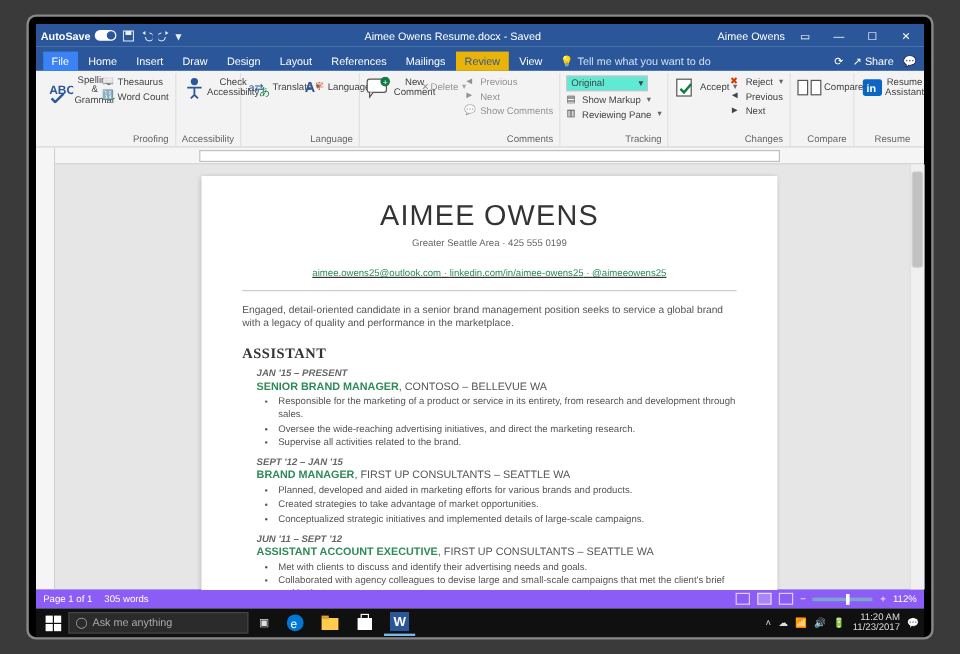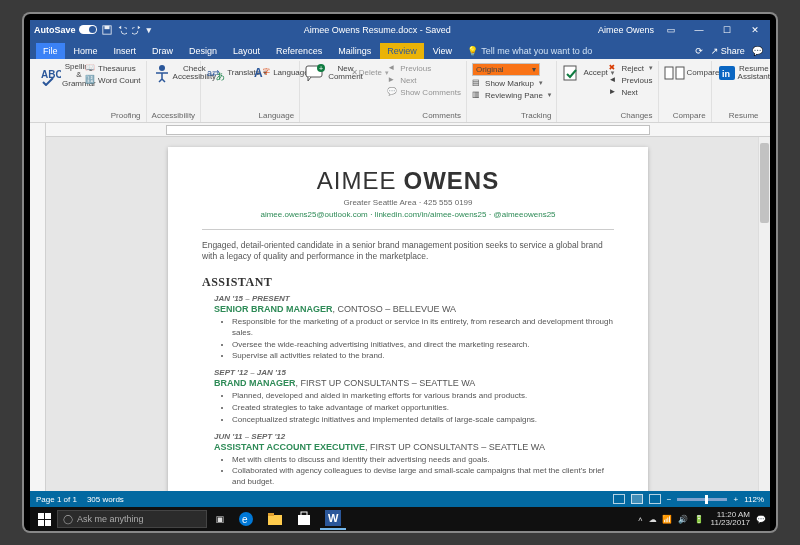--- a/index.html
+++ b/index.html
@@ -27,48 +27,48 @@
 .ribbon { background:#f3f3f3; border-bottom:1px solid #d4d4d4; height:64px; display:flex; padding:2px 4px 0 4px; }
 .group { border-right:1px solid #e0e0e0; padding:2px 5px; display:flex; flex-direction:column; justify-content:space-between; }
 .group .controls { display:flex; gap:4px; align-items:flex-start; flex:1;}
 .group .label { text-align:right; font-size:8px; color:#666; padding-top:1px;}
 .bigbtn { display:flex; flex-direction:row; align-items:center; width:42px; font-size:8px; color:#444; text-align:center; gap:1px; line-height:1.05; }
 .bigbtn .ic { width:22px; height:20px; display:flex; align-items:center; justify-content:center; }
 .smallrow { display:flex; flex-direction:column; gap:2px; font-size:8px; }
 .smallitem { display:flex; align-items:center; gap:3px; }
 .mini-ic { width:10px; height:10px; display:inline-block; }
 .dropdown-arrow::after { content:"▾"; font-size:7px; margin-left:2px; color:#666;}
-.select-box { border:1px solid #c4c4c4; background:#f97316; font-size:8px; padding:0 3px; height:13px; display:flex; align-items:center; justify-content:space-between; width:68px;}
+.select-box { border:1px solid #c4c4c4; background:#5eead4; font-size:8px; padding:0 3px; height:13px; display:flex; align-items:center; justify-content:space-between; width:68px;}
 
 .docarea { flex:1; display:flex; background:#e6e6e6; position:relative; overflow:hidden;}
 .vruler { width:16px; background:#f5f5f5; border-right:1px solid #d0d0d0;}
 .hruler-wrap { flex:1; display:flex; flex-direction:column;}
 .hruler { height:14px; background:#f5f5f5; border-bottom:1px solid #d0d0d0; position:relative;}
 .hruler .active-region{ position:absolute; top:2px; height:10px; left:120px; right:120px; background:#fff; border:1px solid #c0c0c0;}
 .canvas { flex:1; overflow:auto; display:flex; justify-content:center; padding:10px 0 0 0;}
 .page { width:480px; min-height:560px; background:#fff; box-shadow:0 1px 4px rgba(0,0,0,.25); padding:20px 34px; font-family: Georgia, 'Times New Roman', serif; color:#333;}
 .page h1 { font-family: Georgia, serif; font-weight:400; font-size:24px; text-align:center; letter-spacing:1px;}
-.page h1 .bold { font-weight:700;}
+.page h1 .bold { font-weight:400;}
 .page .subline { text-align:center; font-size:8px; color:#666; margin-top:3px; font-family:"Segoe UI",Arial,sans-serif;}
-.page .links { text-align:center; font-size:8px; margin-top:3px; font-family:"Segoe UI",Arial,sans-serif;}
+.page .links { text-align:center; font-size:8px; margin-top:16px; font-family:"Segoe UI",Arial,sans-serif;text-decoration:underline;}
 .page .links span { color:#2e8b57;}
 .page hr { border:none; border-top:1px solid #ccc; margin:10px 0;}
 .page .summary { font-size:8.5px; color:#555; line-height:1.35; font-family:"Segoe UI",Arial,sans-serif;}
 .page h2 { font-size:12px; font-weight:700; margin:12px 0 4px 0; letter-spacing:.5px; font-family:Georgia,serif;}
 .job { margin:4px 0 6px 12px; font-family:"Segoe UI",Arial,sans-serif; }
 .job .dates { font-size:8px; color:#666; font-weight:600;font-style:italic;}
 .job .title { font-size:9px; margin-top:1px;}
 .job .title .role { color:#2e8b57; font-weight:700;}
 .job .title .co { color:#555;}
 .job ul { margin:3px 0 0 18px; font-size:8px; color:#555; line-height:1.35;}
 .job ul li { margin-bottom:1px;}
 .scrollbar-v { position:absolute; right:0; top:14px; bottom:0; width:12px; background:#f0f0f0; border-left:1px solid #ddd;}
 .scrollbar-v .thumb { position:absolute; left:1px; right:1px; top:6px; height:80px; background:#c2c2c2; border-radius:2px;} 
 
-.statusbar { height:16px; background:#0369a1; color:#fff; display:flex; align-items:center; padding:0 6px; font-size:8px; gap:10px;}
+.statusbar { height:16px; background:#8b5cf6; color:#fff; display:flex; align-items:center; padding:0 6px; font-size:8px; gap:10px;}
 .statusbar .right { margin-left:auto; display:flex; align-items:center; gap:6px;}
 .zoom-slider { width:50px; height:3px; background:#7fa3cf; position:relative;}
 .zoom-slider::after{content:"";position:absolute;left:55%;top:-3px;width:3px;height:9px;background:#fff;}
 .view-ic { width:12px; height:10px; border:1px solid rgba(255,255,255,.7); display:inline-block;}
 
 .taskbar { height:24px; background:#101010; display:flex; align-items:center; padding:0 4px; gap:3px;}
 .taskbar .start { width:20px; height:20px; display:flex; align-items:center; justify-content:center;}
 .win-logo { display:grid; grid-template-columns:6px 6px; grid-template-rows:6px 6px; gap:1px;}
 .win-logo span{background:#fff;}
 .searchbox { flex:0 0 150px; height:18px; background:#2b2b2b; border:1px solid #444; color:#aaa; font-size:9px; display:flex; align-items:center; padding:0 5px; gap:4px;}

